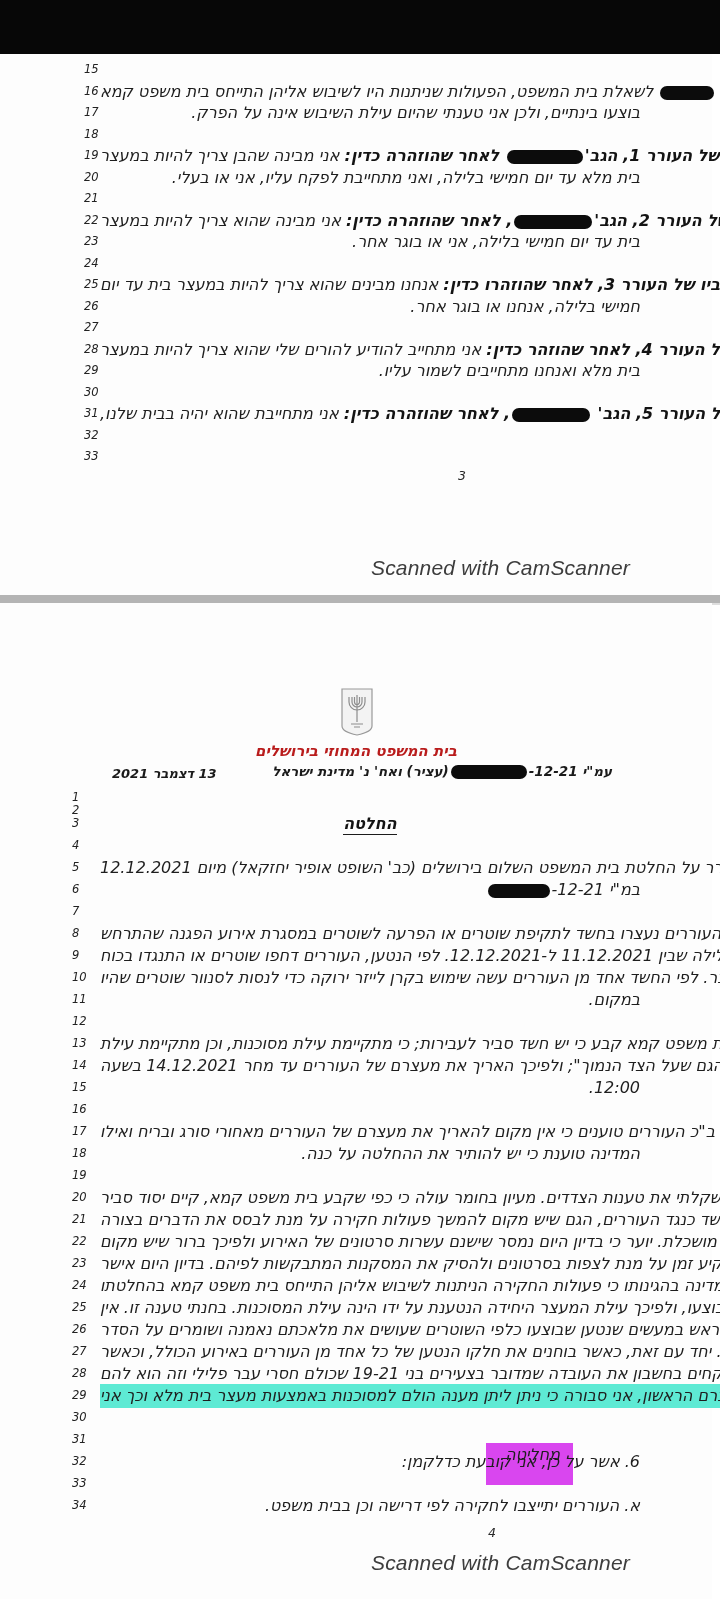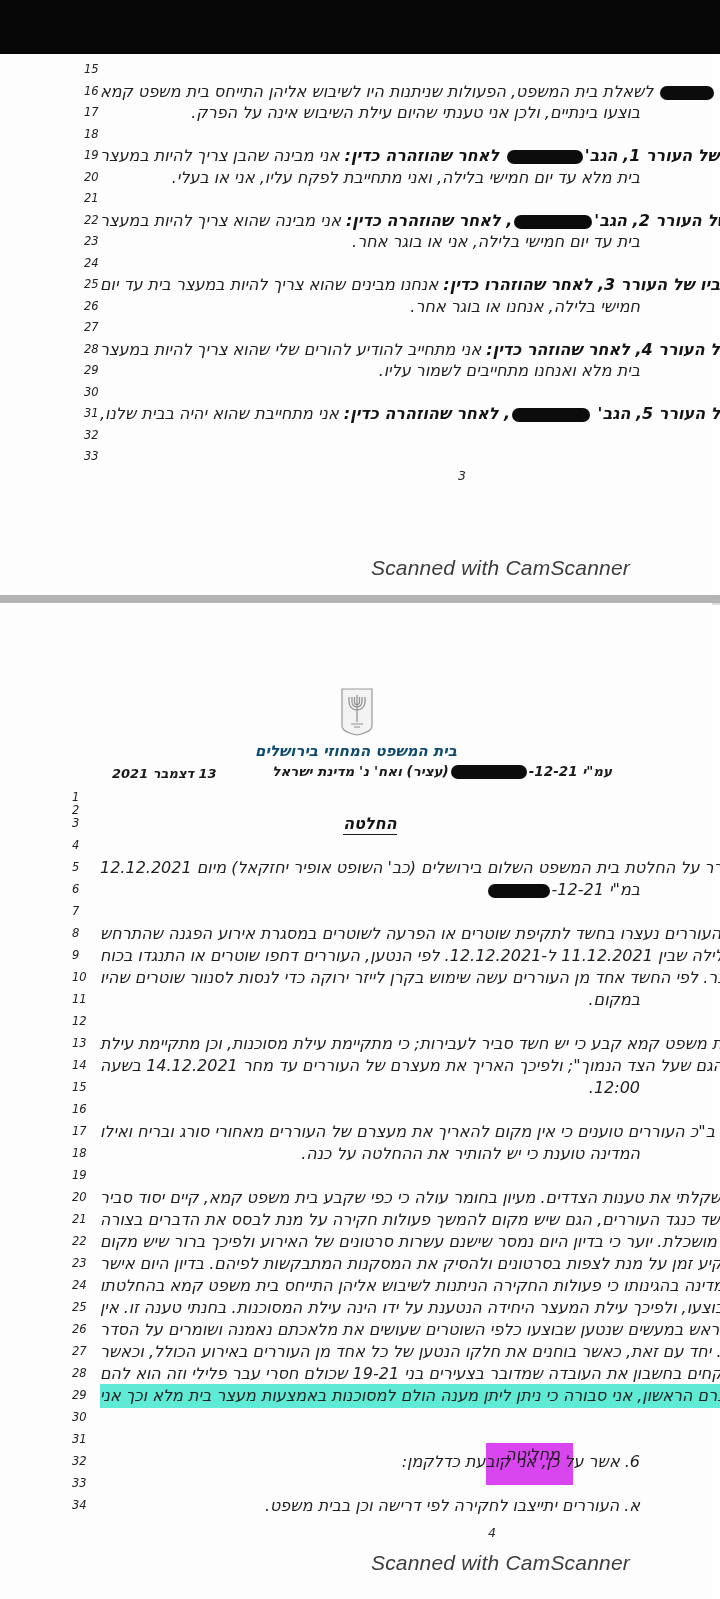--- a/index.html
+++ b/index.html
@@ -40,21 +40,21 @@
   .pageno{position:absolute;font-size:12.5px;color:#2a2a2a;}
   #p3num{top:414px;left:458px;}
   #p4num{top:922px;left:488px;}
   .wm{position:absolute;font-family:"Liberation Sans",sans-serif;font-size:21px;
       color:#3d3d3d;letter-spacing:.2px;}
   #wm1{top:502px;right:82px;}
   #wm2{top:948px;right:82px;}
   
   #emblem{top:83px;left:336px;width:42px;height:52px;}
   #court{top:139px;left:0;width:100%;text-align:center;direction:rtl;
-         font-weight:bold;font-size:15px;color:#0c4a6e;}
+         font-weight:bold;font-size:15px;color:#b91c1c;}
   #case{top:160px;right:100px;direction:rtl;font-size:13.5px;font-weight:bold;
         color:#1a1a1a;white-space:nowrap;}
   #date{top:163px;left:112px;direction:rtl;font-size:13px;font-weight:bold;
         color:#1a1a1a;}
 </style>
 </head>
 <body>
 
 <div class="abs" id="topbar"></div>
 

